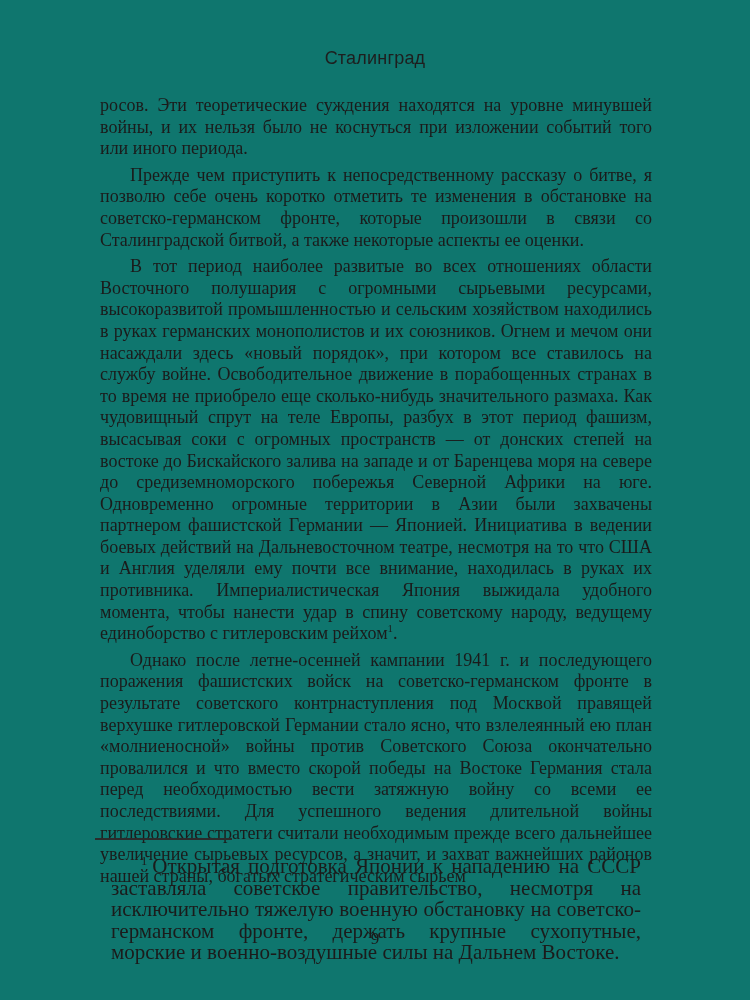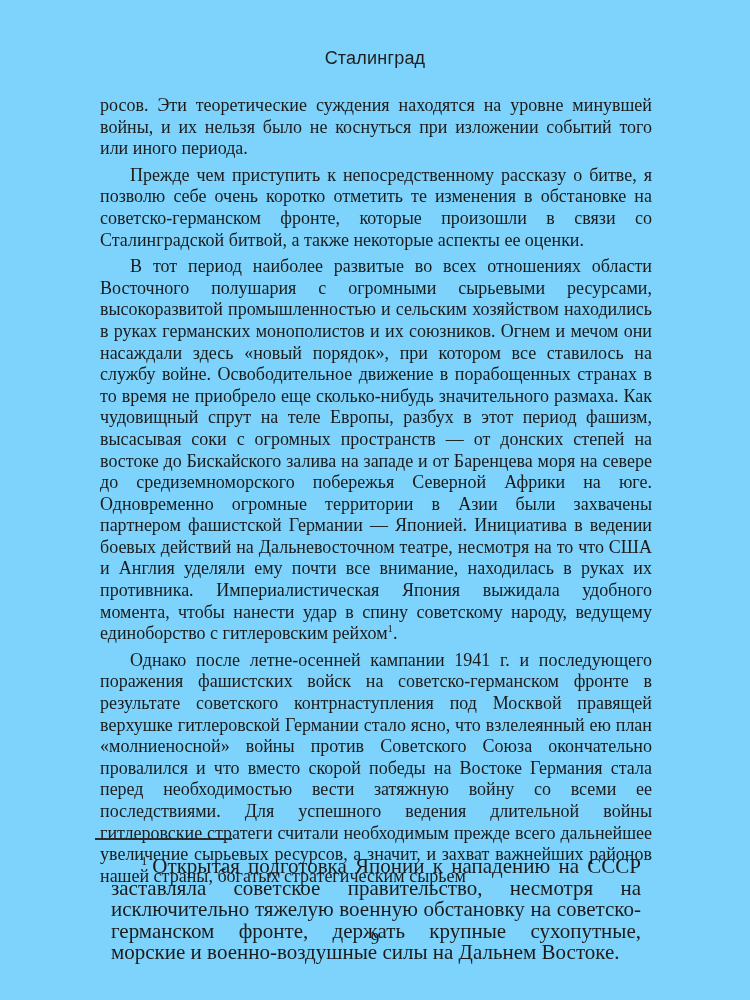--- a/index.html
+++ b/index.html
@@ -4,21 +4,21 @@
 <style>
   html, body {
     margin: 0;
     padding: 0;
     background: #ffffff;
   }
   .page {
     position: relative;
     width: 750px;
     height: 1000px;
-    background: #7dd3fc;
+    background: #0f766e;
     overflow: hidden;
     color: #1b1b1b;
   }
   .running-header {
     position: absolute;
     top: 48px;
     left: 0;
     right: 0;
     text-align: center;
     font-family: "Liberation Sans", sans-serif;

